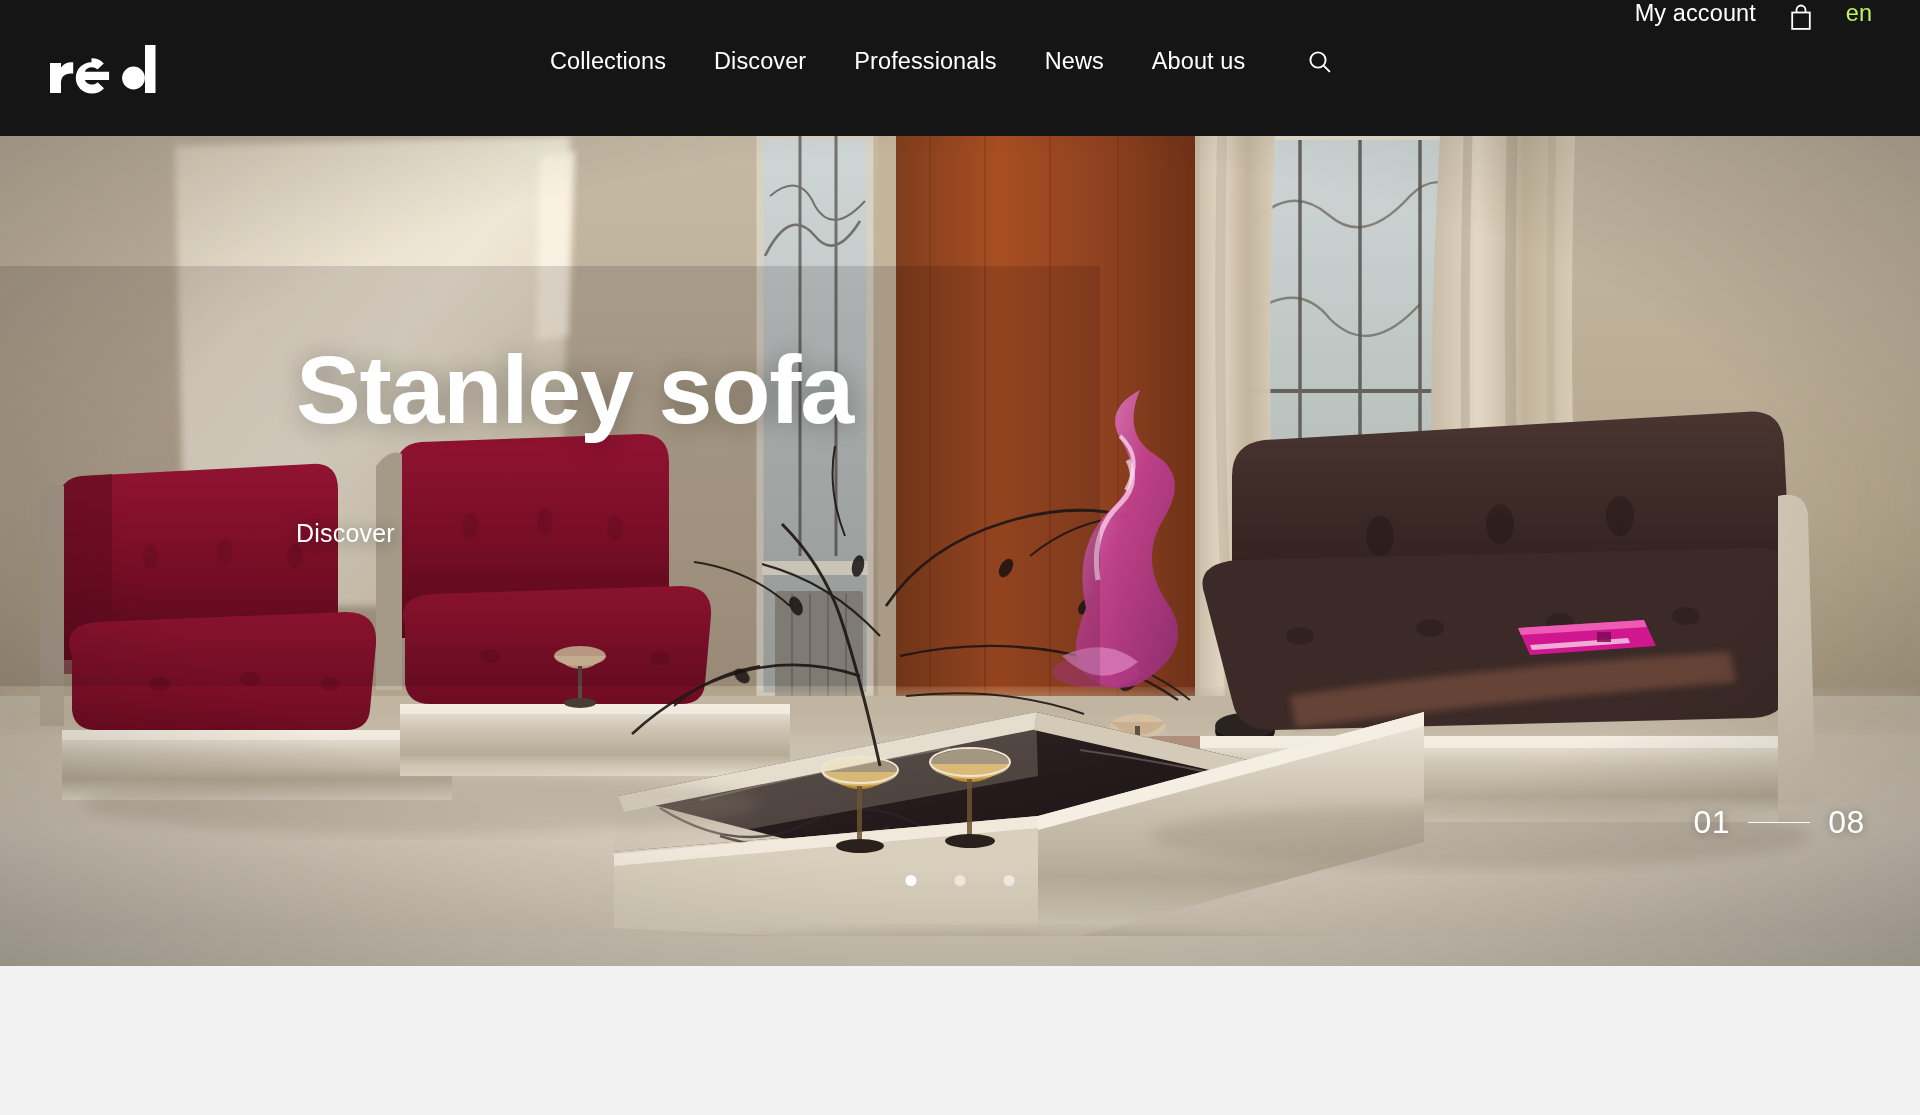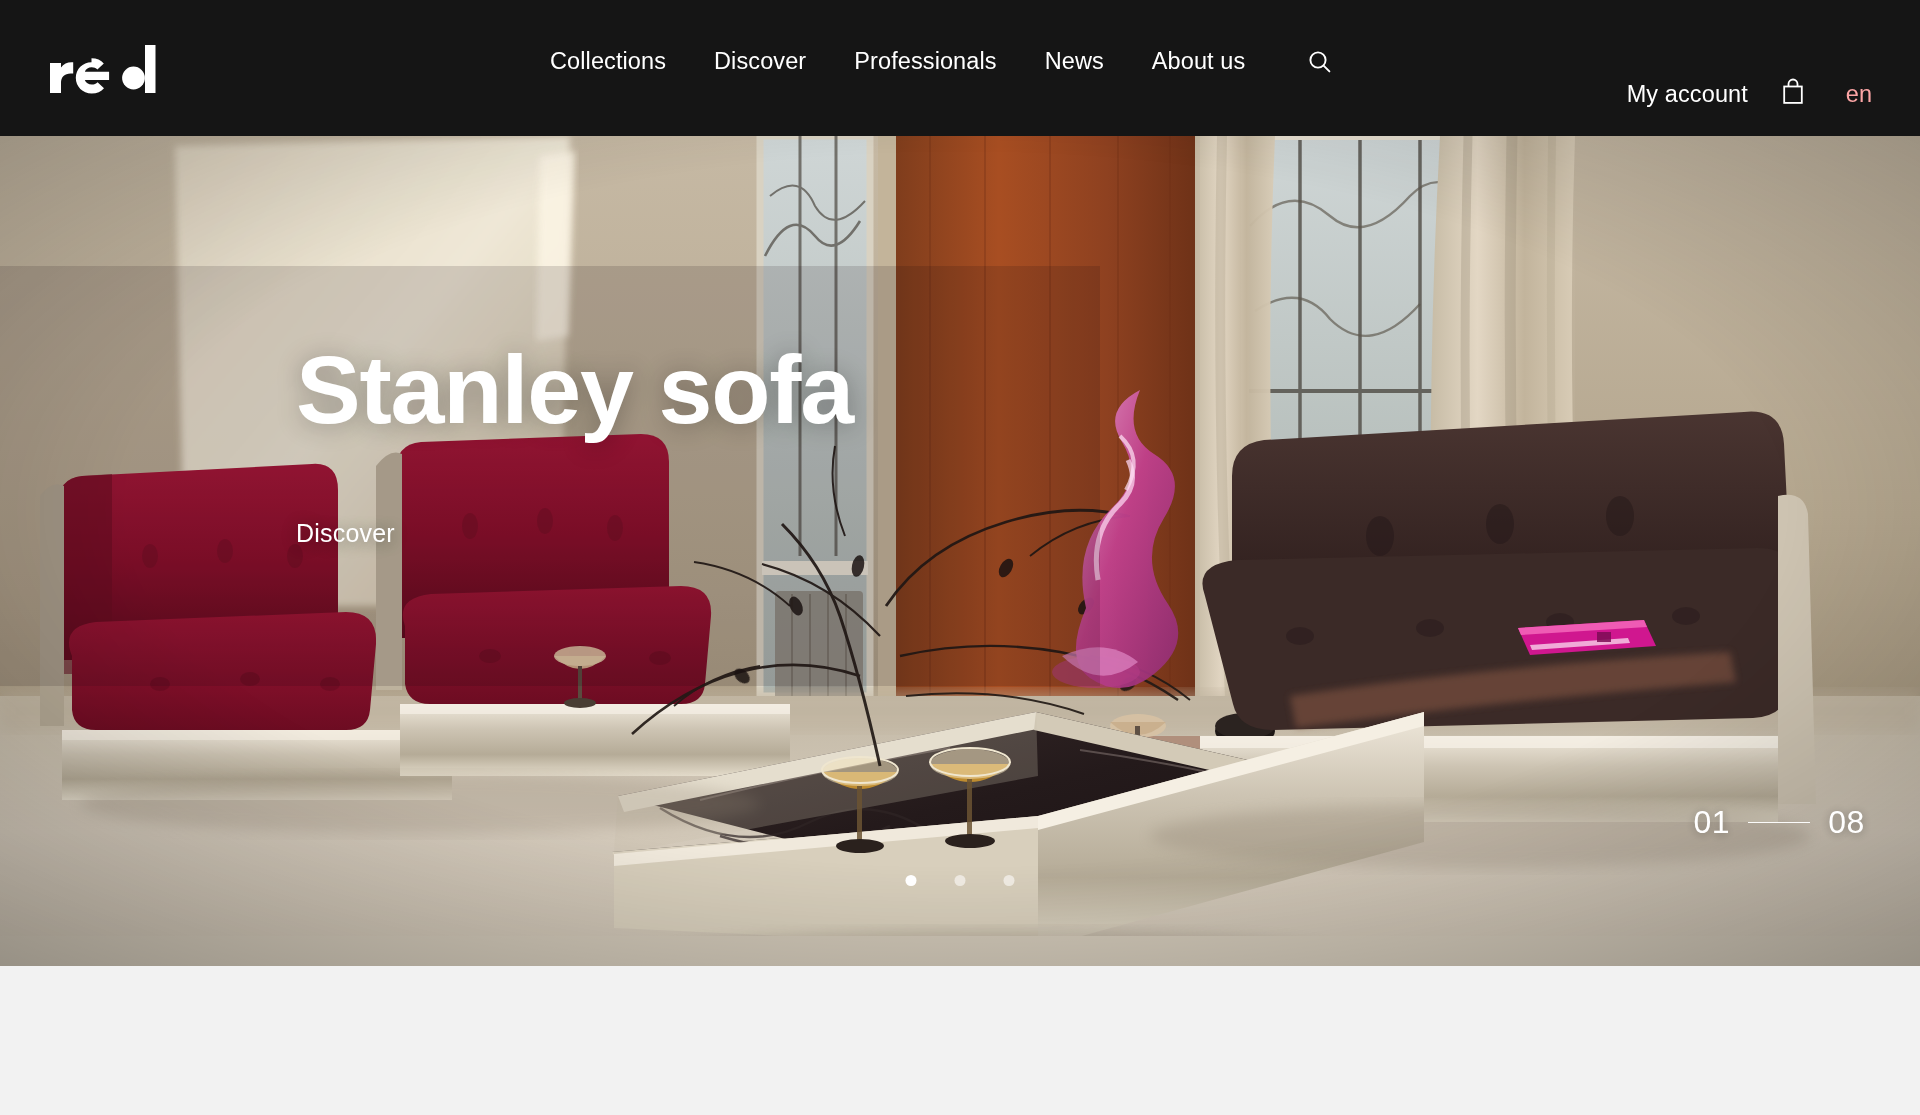--- a/index.html
+++ b/index.html
@@ -66,44 +66,43 @@
     cursor:pointer;
     background:none; border:none;
   }
 
   .nav-right {
     position:absolute;
     right:48px;
     top:0;
     height:108px;
     display:flex;
-    align-items:flex-end;
+    align-items:flex-start;
     gap:30px;
   }
   .account-link {
     color:#ffffff;
     font-size:23.5px;
     font-weight:400;
     letter-spacing:0.1px;
     text-decoration:none;
     white-space:nowrap;
     cursor:pointer;
   }
   .bag-btn {
     display:flex; align-items:center; justify-content:center;
     width:30px; height:34px;
     cursor:pointer; background:none; border:none;
   }
   .lang-link {
-    color:#fca5a5;
+    color:#bef264;
     font-size:23.5px;
     font-weight:400;
     text-decoration:none;
     cursor:pointer;
-    margin-left:8px;
   }
 
   
   .hero {
     position:absolute;
     top:136px; left:0;
     width:1920px;
     height:830px;
     overflow:hidden;
     background:#8d8272;

